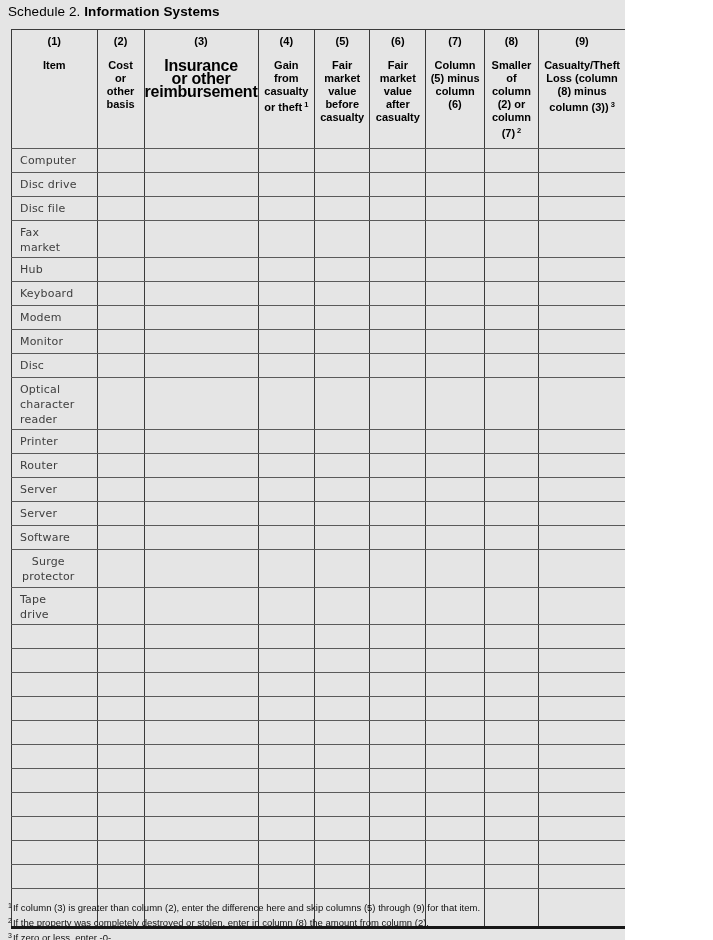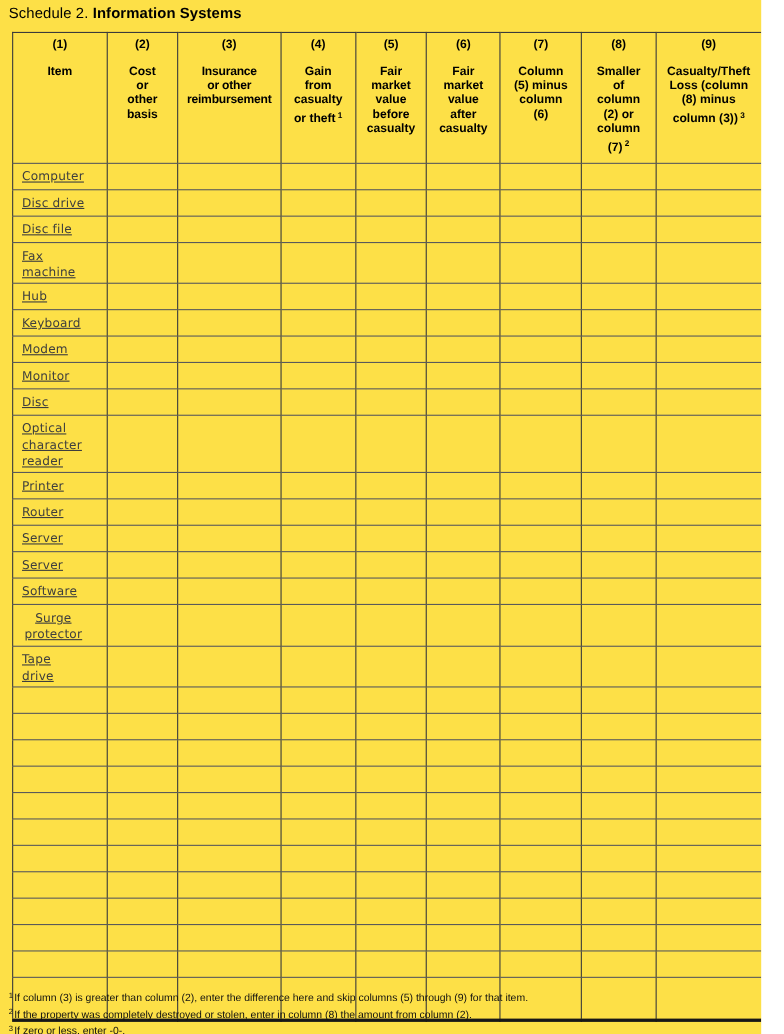--- a/index.html
+++ b/index.html
@@ -1,43 +1,43 @@
 <!DOCTYPE html>
 <html><head>
 <meta charset="utf-8">
 <style>
   html,body{margin:0;padding:0;background:#fff;}
-  .page{position:relative;width:692px;height:940px;background:#fde047;
+  .page{position:relative;width:625px;height:940px;background:#e5e5e5;
         font-family:"Liberation Sans",sans-serif;overflow:hidden;}
 
   
   .title{position:absolute;left:8px;top:4px;font-size:13.5px;color:#000;letter-spacing:.1px;}
   .title .name{font-weight:bold;}
 
   
   table.grid{position:absolute;left:11px;top:29px;border-collapse:collapse;table-layout:fixed;
              border-bottom:3px solid #171717;}
   .grid th,.grid td{border:1px solid;border-color:#5a5a5a #3b3b3b;padding:0;}
   .grid th:last-child,.grid td:last-child{border-right:none;}
   .grid thead th{border-top-color:#3b3b3b;}
 
   .grid thead th{vertical-align:top;text-align:center;font-weight:bold;font-size:11px;
                  line-height:13px;padding-top:5px;height:113px;color:#000;}
   .num{font-size:11px;}
   .lbl{margin-top:11px;}
   .lbl .lines{white-space:pre-line;}
-  th.cond .lbl{font-size:11px;letter-spacing:-.2px;}
+  th.cond .lbl{font-size:16px;letter-spacing:-.2px;}
   sup.s{font-size:7.5px;vertical-align:4px;margin-left:2px;font-weight:bold;}
 
   tr.r{height:24px;}
   tr.tall3{height:49px;}
   tr.tall2{height:38px;text-align:center;}
   tr.rlast{height:39px;}
   td.item{font-family:"DejaVu Sans",sans-serif;font-size:11px;color:#3e3e3e;
-          vertical-align:top;padding:4px 20px 2px 8px;line-height:15px;letter-spacing:.2px;text-decoration:underline;}
+          vertical-align:top;padding:4px 20px 2px 8px;line-height:15px;letter-spacing:.2px;}
 
   
   .footnotes{position:absolute;left:8px;top:899px;width:700px;font-size:9.5px;
              line-height:13px;color:#101010;}
   .fn sup{font-size:7px;vertical-align:3px;margin-right:1px;}
 </style>
 </head>
 <body>
 
 <div class="page">
@@ -153,21 +153,21 @@
           <td></td>
           <td></td>
           <td></td>
           <td></td>
           <td></td>
           <td></td>
           <td></td>
           <td></td>
         </tr>
       <tr class="r">
-          <td class="item"><span>Fax machine</span></td>
+          <td class="item"><span>Fax market</span></td>
           <td></td>
           <td></td>
           <td></td>
           <td></td>
           <td></td>
           <td></td>
           <td></td>
           <td></td>
         </tr>
       <tr class="r">

